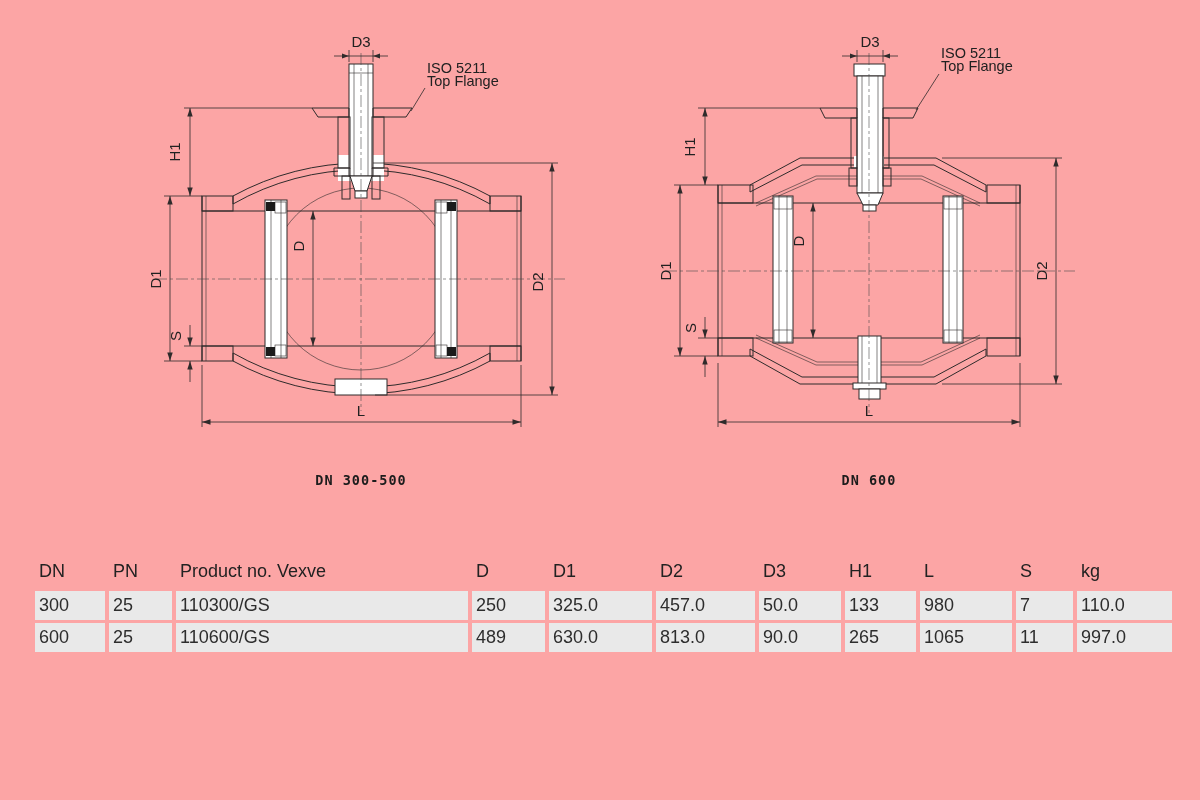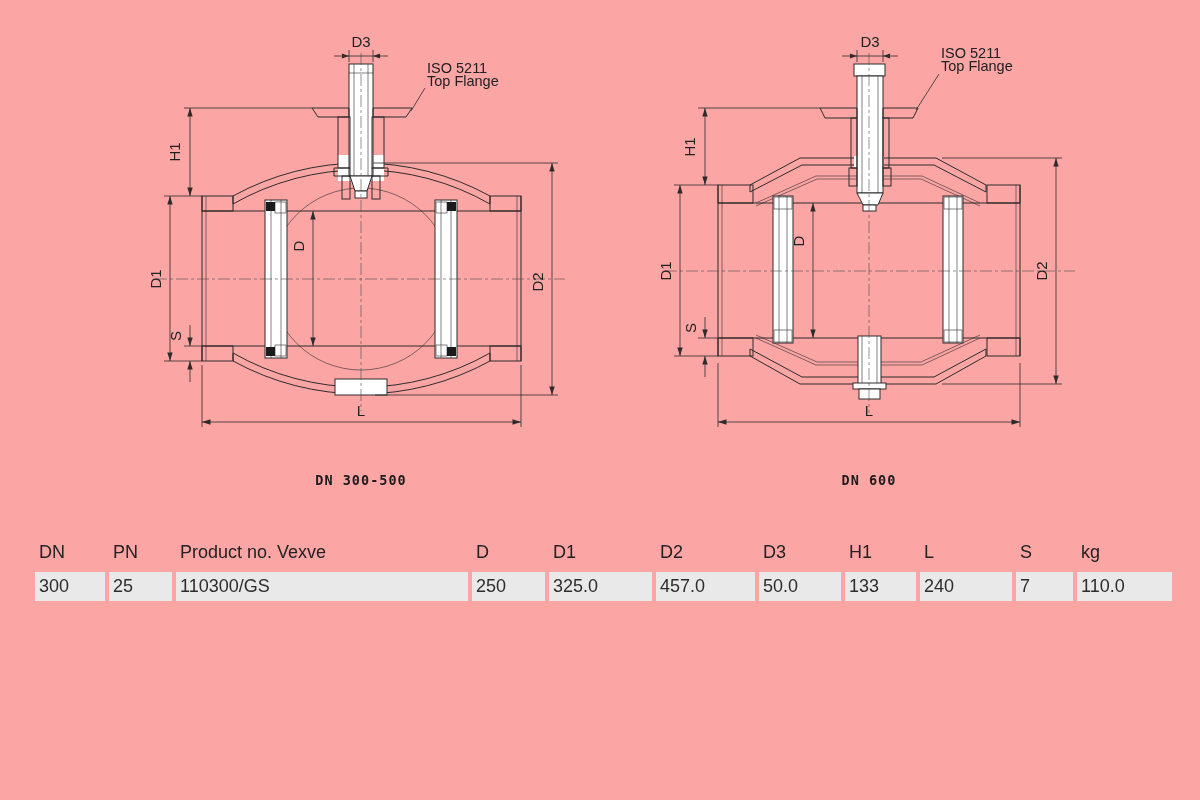--- a/index.html
+++ b/index.html
@@ -16,21 +16,21 @@
   .ol{fill:none;stroke:#2f2b2b;stroke-width:1;}
   .thin{fill:none;stroke:#2f2b2b;stroke-width:0.6;}
   .dim{fill:none;stroke:#2f2b2b;stroke-width:0.8;}
   .cl{fill:none;stroke:#4a4a4a;stroke-width:0.6;stroke-dasharray:12 3 3 3;}
   .wh{fill:#ffffff;stroke:none;}
   .whs{fill:#ffffff;stroke:#2f2b2b;stroke-width:1;}
   .blk{fill:#1b1b1b;stroke:none;}
   .arr{fill:#2f2b2b;stroke:none;}
 
   
-  #spec-table{position:absolute;left:31px;top:532px;border-collapse:separate;border-spacing:4px 3px;}
+  #spec-table{position:absolute;left:31px;top:551px;border-collapse:separate;border-spacing:4px 3px;}
   #spec-table th{font-weight:normal;text-align:left;font-size:18px;color:#222;padding:0 0 6px 4px;height:28px;vertical-align:bottom;white-space:nowrap;}
   #spec-table td{font-size:18px;color:#2d2d2d;padding:0 0 0 4px;height:29px;vertical-align:middle;white-space:nowrap;}
   #spec-table tr.shade td{background:#e9e9e9;}
 </style>
 </head>
 <body>
 
 <div id="page">
 
   <div class="fig" id="fig-left">
@@ -305,20 +305,33 @@
     <tbody>
       <tr class="shade">
         <td>300</td>
           <td>25</td>
           <td>110300/GS</td>
           <td>250</td>
           <td>325.0</td>
           <td>457.0</td>
           <td>50.0</td>
           <td>133</td>
-          <td>240</td>
+          <td>980</td>
           <td>7</td>
           <td>110.0</td>
       </tr>
+      <tr class="shade">
+        <td>600</td>
+          <td>25</td>
+          <td>110600/GS</td>
+          <td>489</td>
+          <td>630.0</td>
+          <td>813.0</td>
+          <td>90.0</td>
+          <td>265</td>
+          <td>1065</td>
+          <td>11</td>
+          <td>997.0</td>
+      </tr>
     </tbody>
   </table>
 
 </div>
 
 </body></html>

